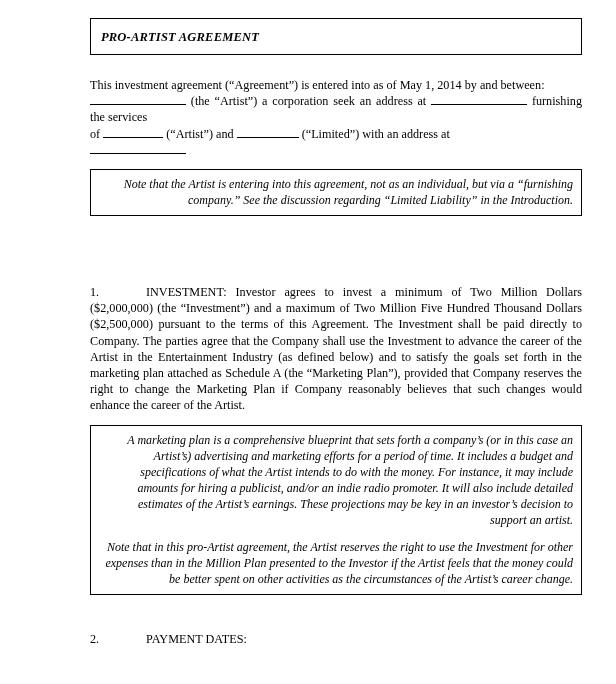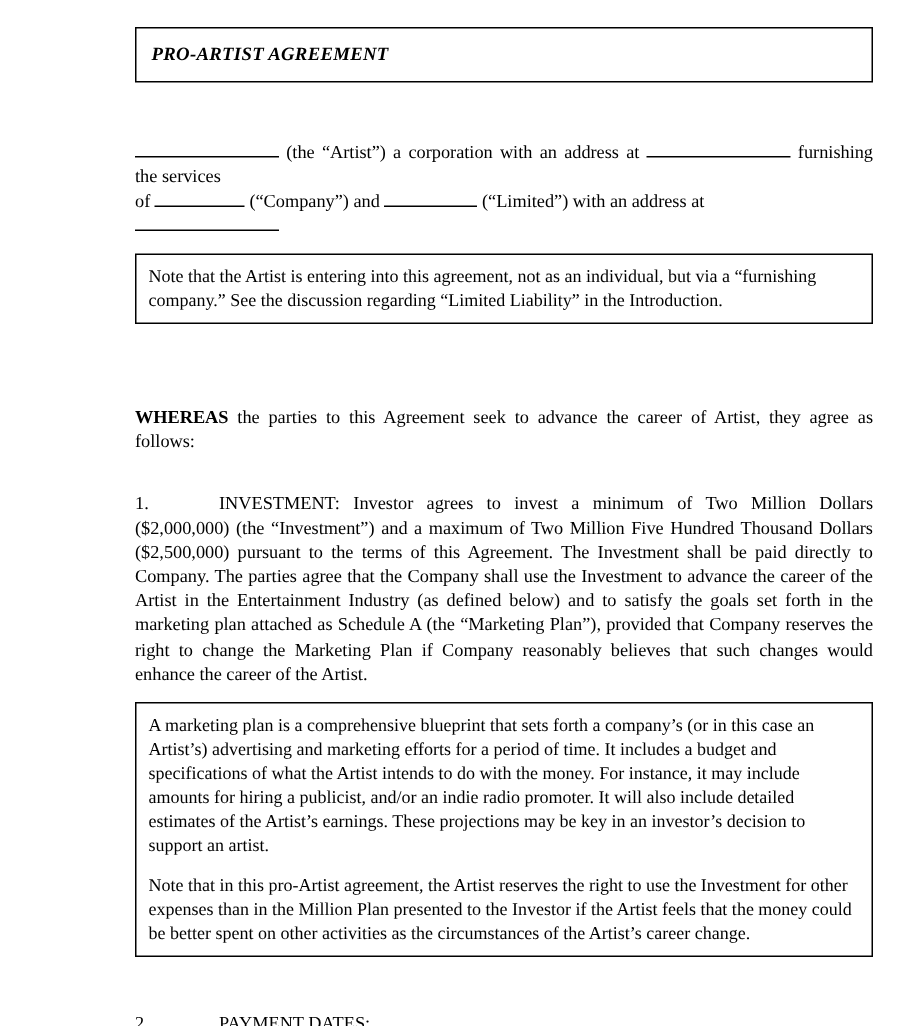--- a/index.html
+++ b/index.html
@@ -42,24 +42,25 @@
   }
   .intro {
     text-indent: 0;
   }
   .note-box {
     border: 1px solid #000;
     padding: 6px 8px 7px 8px;
     margin: 6px 0 10px 0;
   }
   .note-box p {
+    font-style: italic;
     font-size: 12px;
     line-height: 16px;
     margin: 0 0 11px 0;
-    text-align: left;
+    text-align: right;
   }
   .note-box p:last-child {
     margin-bottom: 0;
   }
   .spacer-lg {
     height: 44px;
   }
   .spacer-md {
     height: 26px;
   }
@@ -93,43 +94,39 @@
 </head>
 <body>
 
 <div class="page">
 
   <div class="title-box">
     <span class="title-text">PRO-ARTIST AGREEMENT</span>
   </div>
 
   <p class="intro">
-    <br>
+    <span>This investment agreement (“Agreement”) is entered into as of May 1, 2014 by and between:</span><br>
     <span class="blank b4"></span>
-    <span>(the “Artist”) a corporation with an address at</span>
+    <span>(the “Artist”) a corporation seek an address at</span>
     <span class="blank b4"></span>
     <span>furnishing the services</span><br>
     <span>of</span>
     <span class="blank b2"></span>
-    <span>(“Company”) and</span>
+    <span>(“Artist”) and</span>
     <span class="blank b3"></span>
     <span>(“Limited”) with an address at</span><br>
     <span class="blank b4"></span>
   </p>
 
   <div class="note-box">
     <p>Note that the Artist is entering into this agreement, not as an individual, but via a “furnishing company.”  See the discussion regarding “Limited Liability” in the Introduction.</p>
   </div>
 
   <div class="spacer-lg"></div>
 
-  <p>
-    <span class="whereas-b">WHEREAS</span>
-    <span>the parties to this Agreement seek to advance the career of Artist, they agree as follows:</span>
-  </p>
 
   <div class="spacer-sm"></div>
 
   <p>
     <span class="sec-label">1.</span><span style="display:inline-block;width:22px"></span><span class="u-strong">INVESTMENT:</span>
     <span>Investor agrees to invest a minimum of Two Million Dollars ($2,000,000) (the “Investment”) and a maximum of Two Million Five Hundred Thousand Dollars ($2,500,000) pursuant to the terms of this Agreement.  The Investment shall be paid directly to Company.  The parties agree that the Company shall use the Investment to advance the career of the Artist in the Entertainment Industry (as defined below) and to satisfy the goals set forth in the marketing plan attached as Schedule A (the “Marketing Plan”), provided that Company reserves the right to change the Marketing Plan if Company reasonably believes that such changes would enhance the career of the Artist.</span>
   </p>
 
   <div class="note-box">
     <p>A marketing plan is a comprehensive blueprint that sets forth a company’s (or in this case an Artist’s) advertising and marketing efforts for a period of time.  It includes a budget and specifications of what the Artist intends to do with the money.  For instance, it may include amounts for hiring a publicist, and/or an indie radio promoter.  It will also include detailed estimates of the Artist’s earnings.  These projections may be key in an investor’s decision to support an artist.</p>

